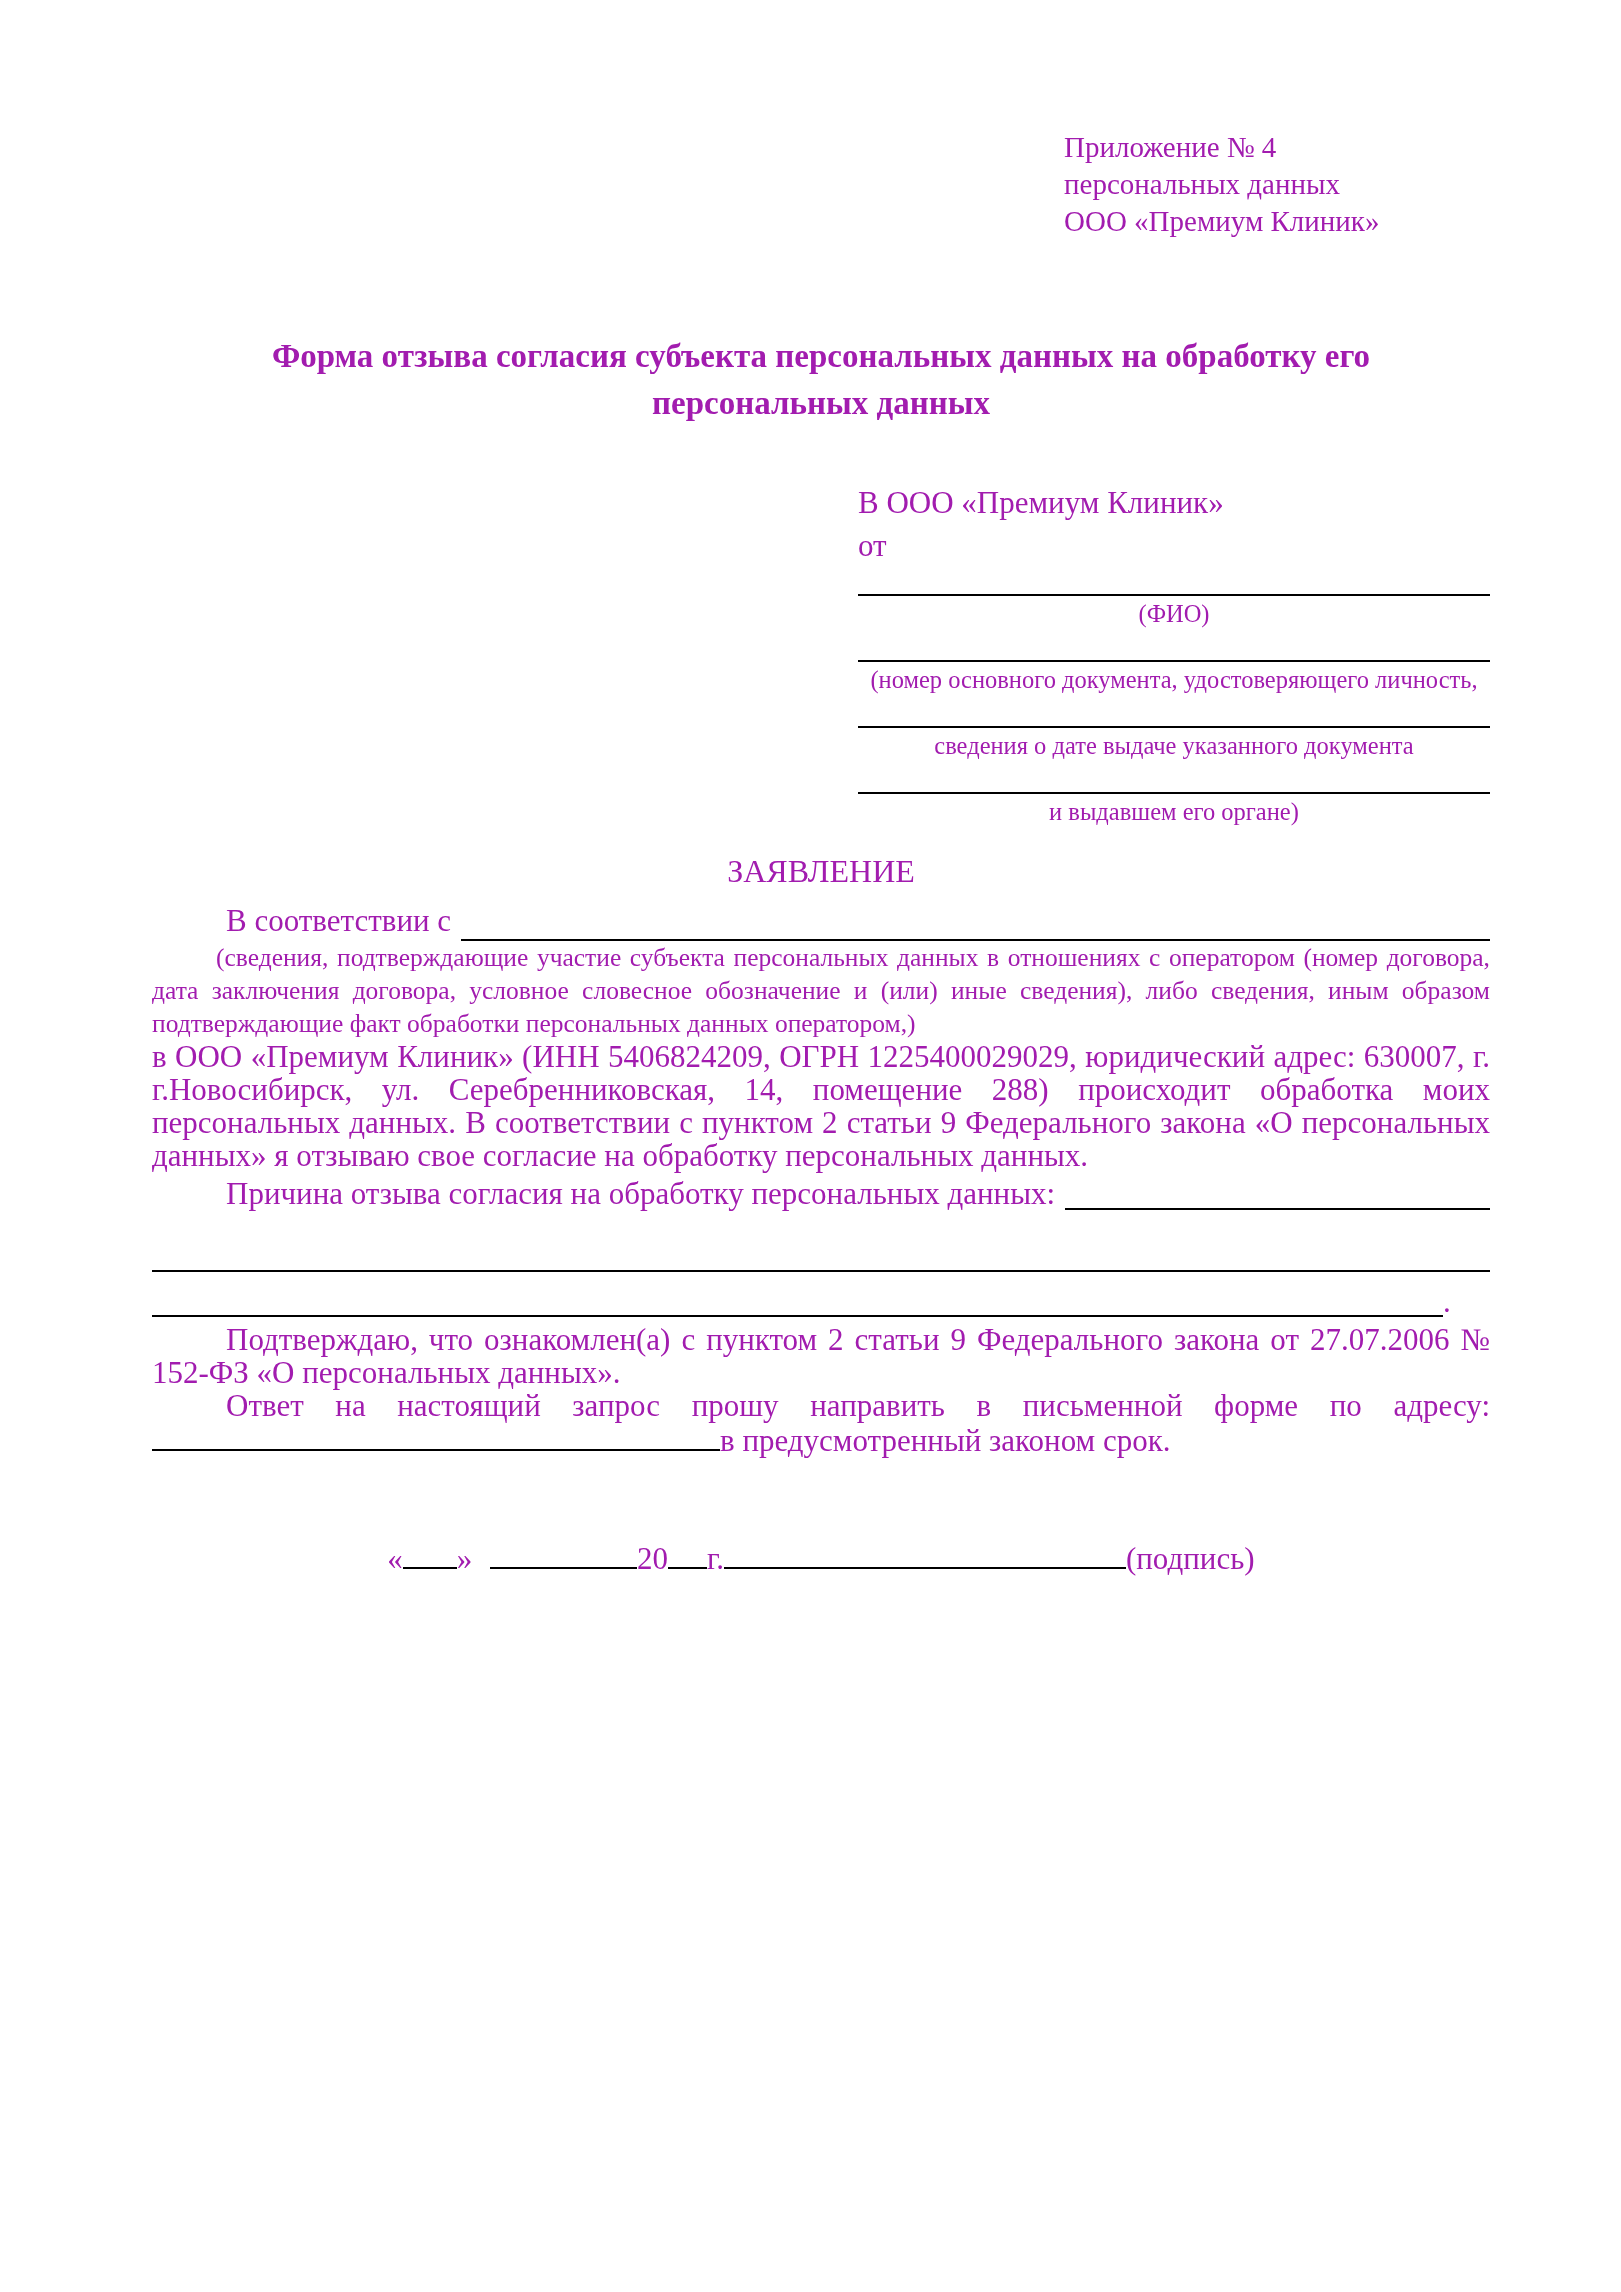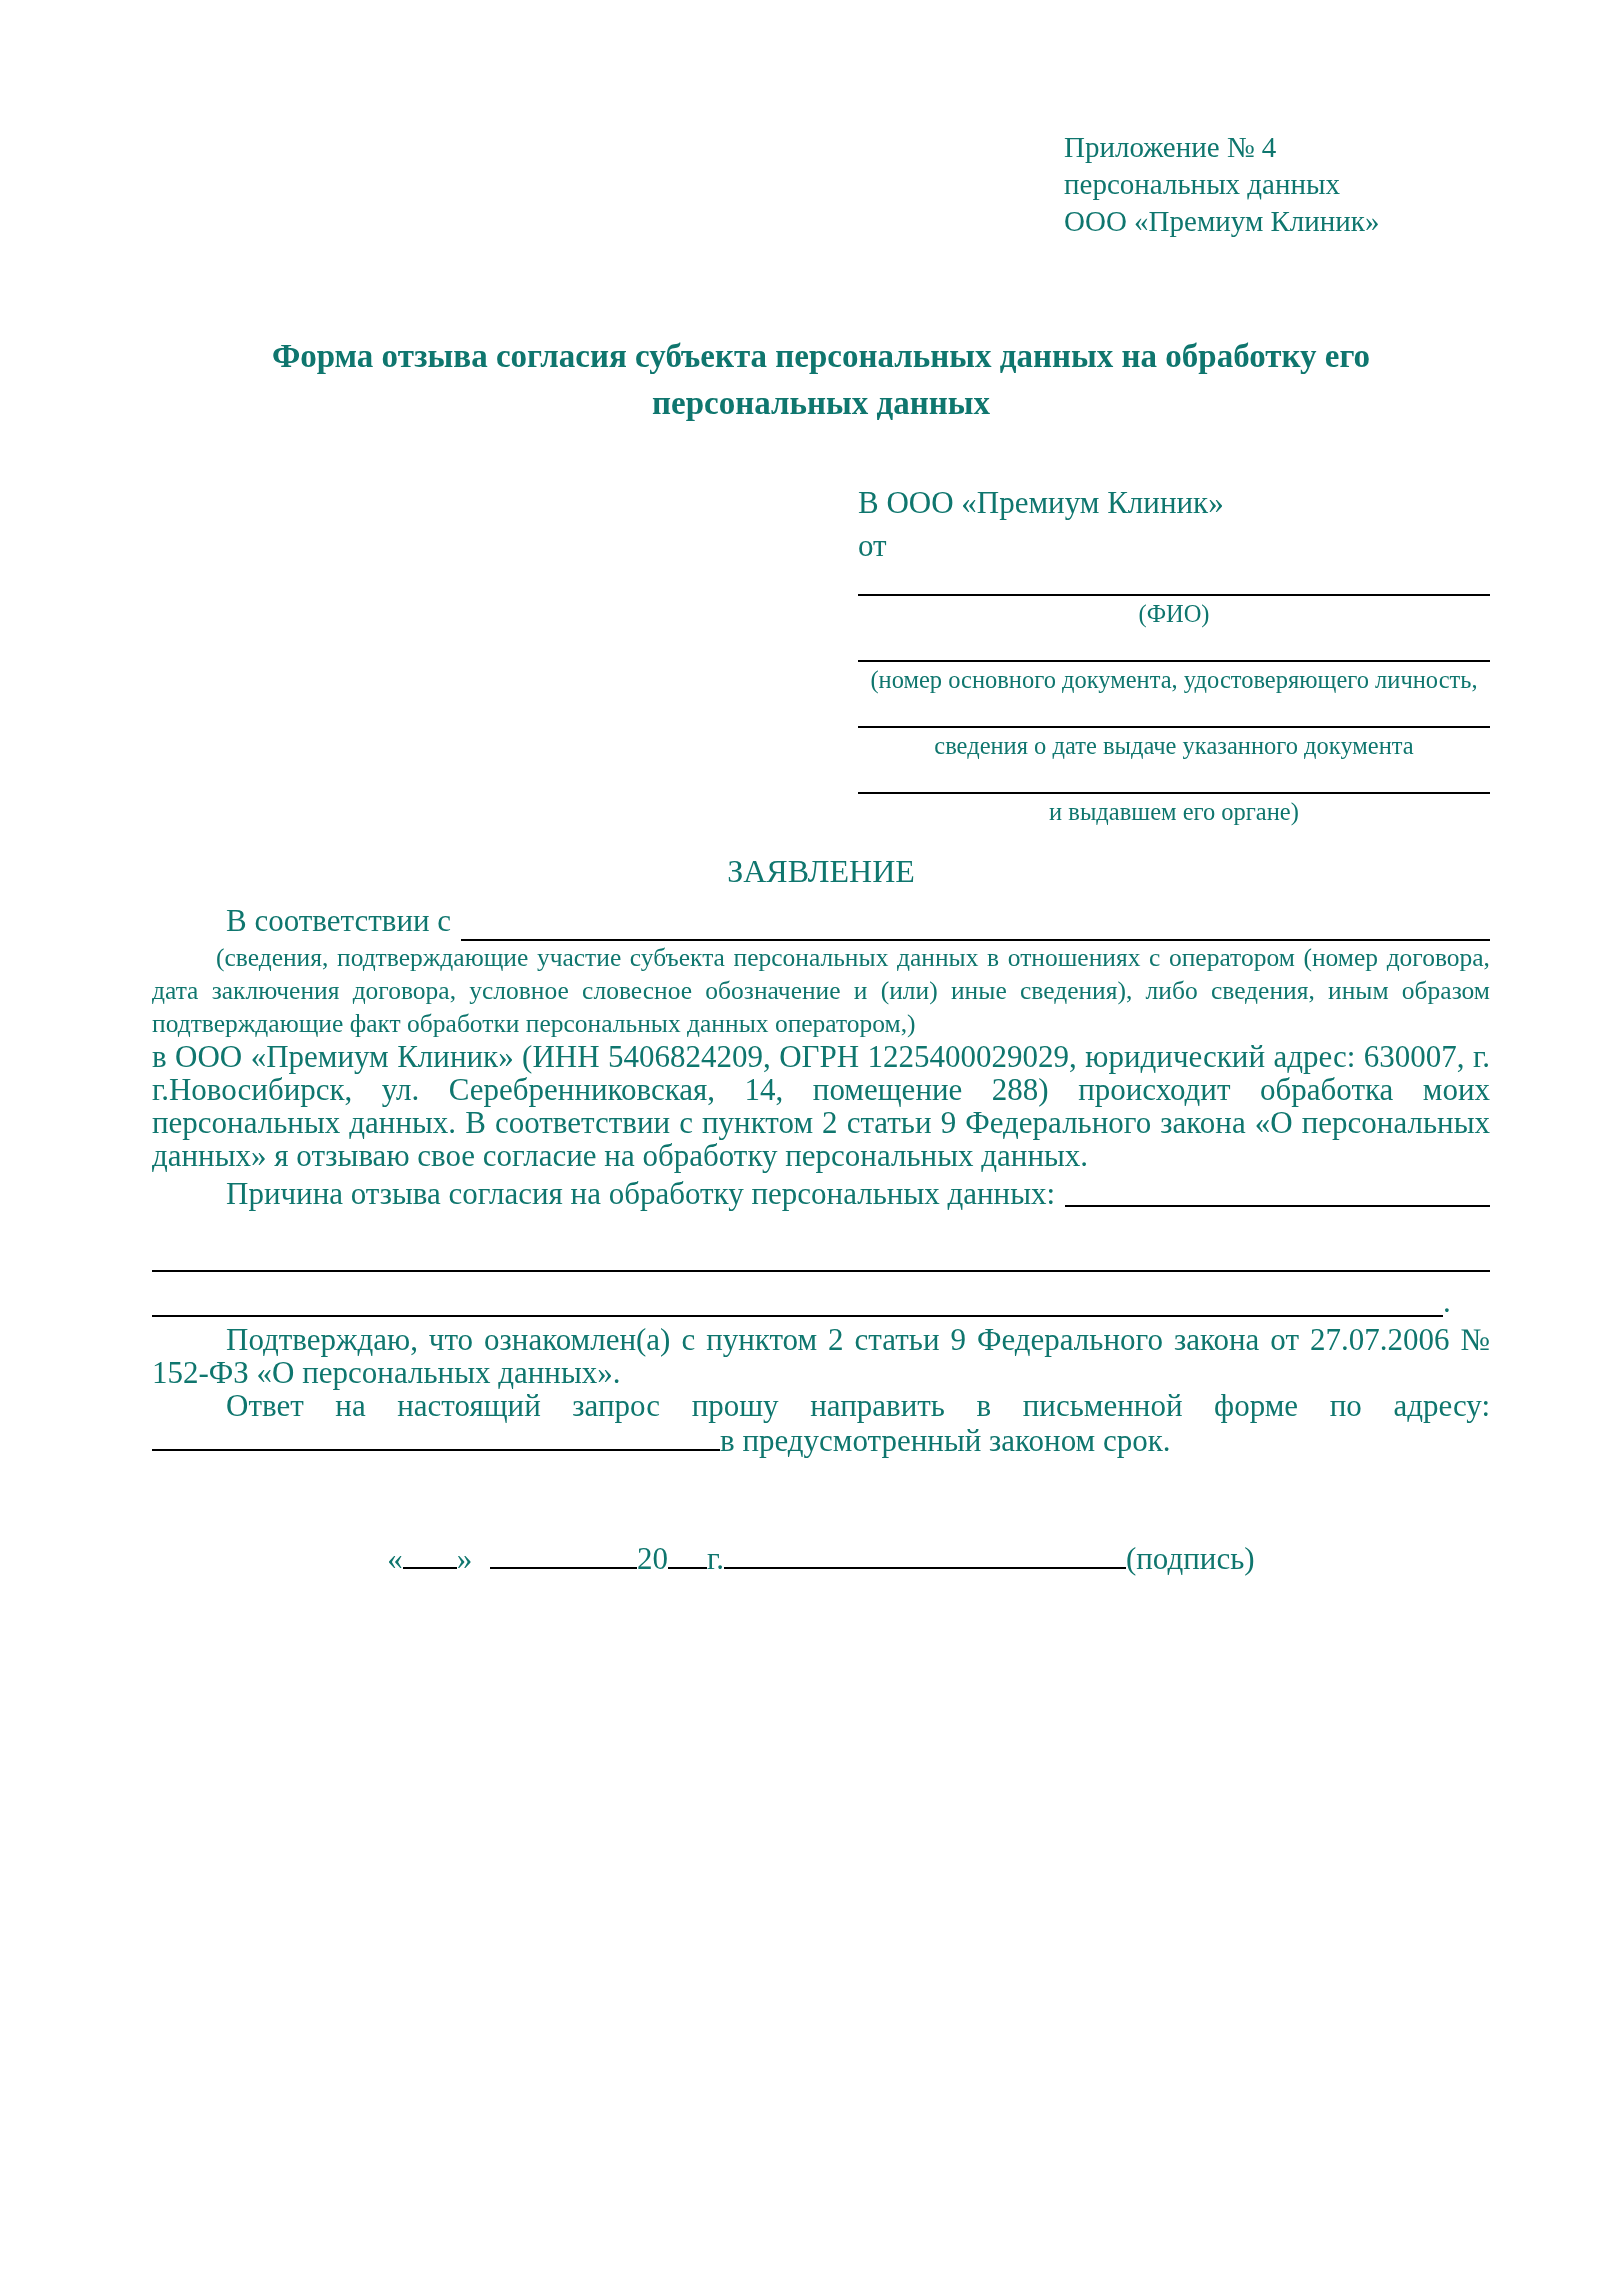--- a/index.html
+++ b/index.html
@@ -3,21 +3,21 @@
 <meta charset="utf-8">
 <style>
   * { margin: 0; padding: 0; box-sizing: border-box; }
   html, body { background: #888; }
   .page {
     position: relative;
     width: 1621px;
     height: 2293px;
     margin: 0 auto;
     background: #ffffff;
-    color: #0f766e;
+    color: #a21caf;
     font-family: "Liberation Serif", "DejaVu Serif", serif;
     font-size: 31px;
     padding: 129px 131px 0 152px;
     overflow: hidden;
   }
   .appendix {
     margin-left: 912px;
     font-size: 29px;
     line-height: 37px;
   }
@@ -74,21 +74,21 @@
     text-align: justify;
     text-indent: 64px;
   }
   .par {
     text-align: justify;
     line-height: 33px;
   }
   .par.indent { text-indent: 74px; }
   .reason-row {
     display: flex;
-    align-items: flex-start;
+    align-items: center;
     padding-left: 74px;
     margin-top: 2px;
     line-height: 39px;
     white-space: nowrap;
   }
   .blank-line {
     border-bottom: 2px solid #000;
     height: 0;
   }
   .blank-line.b1 { margin-top: 57px; }

